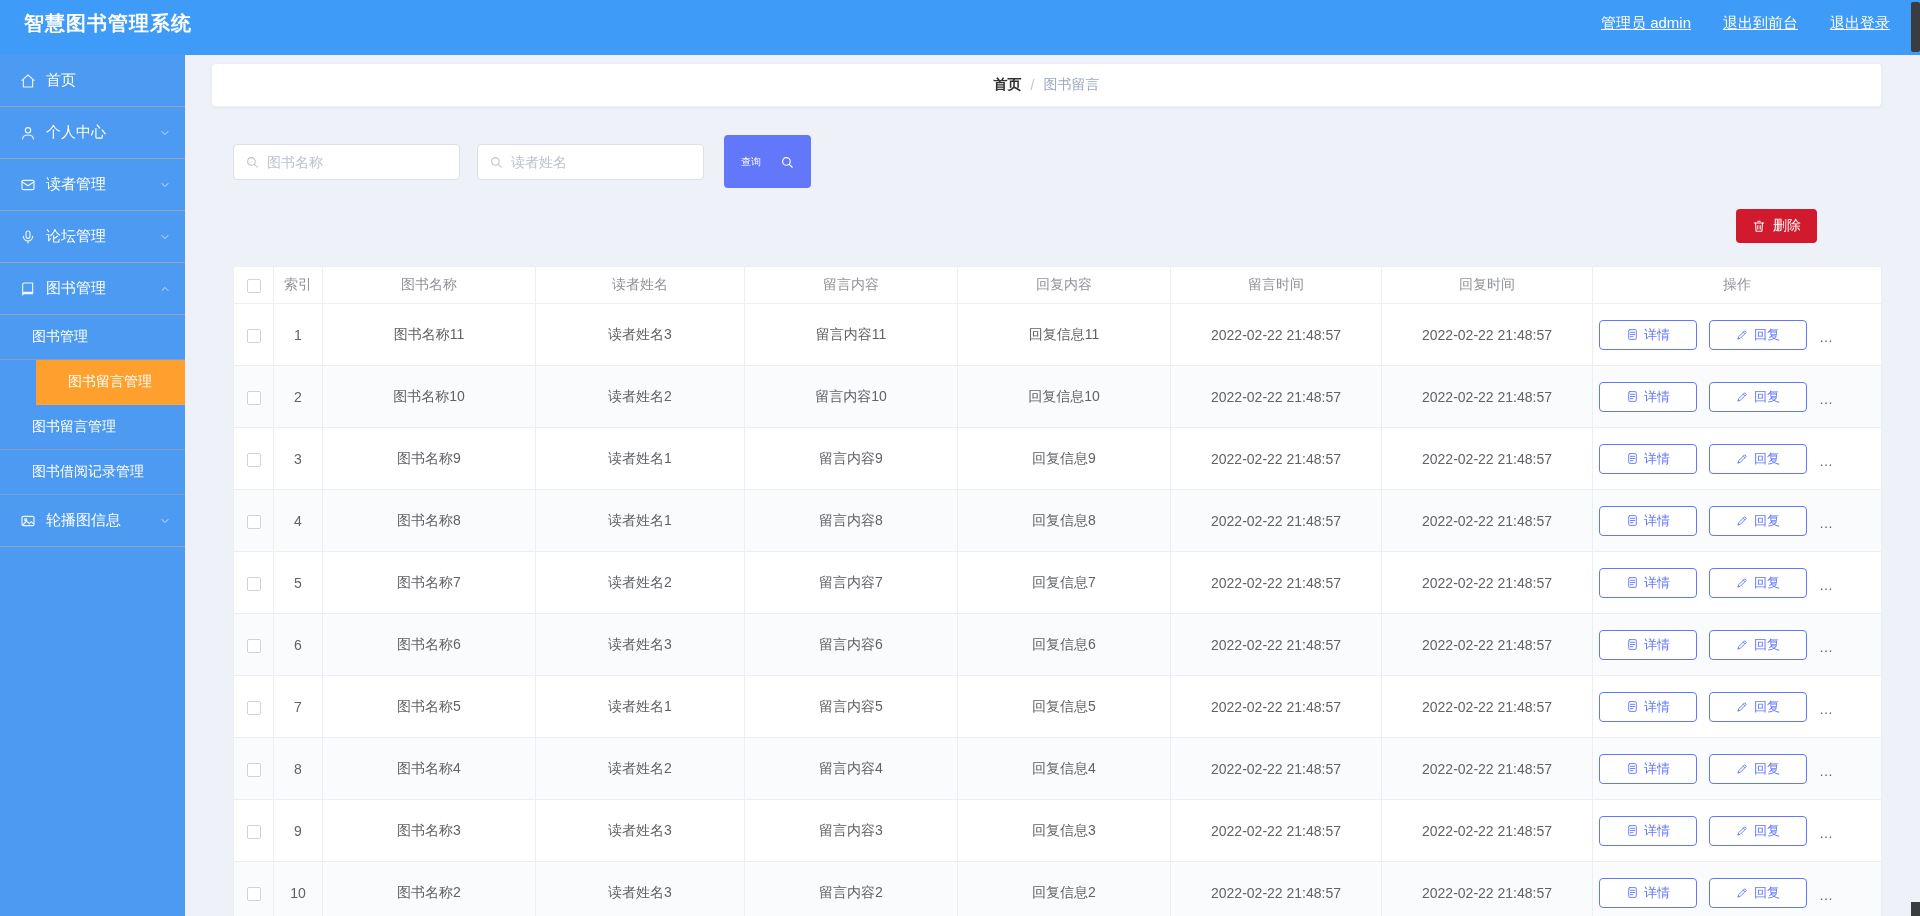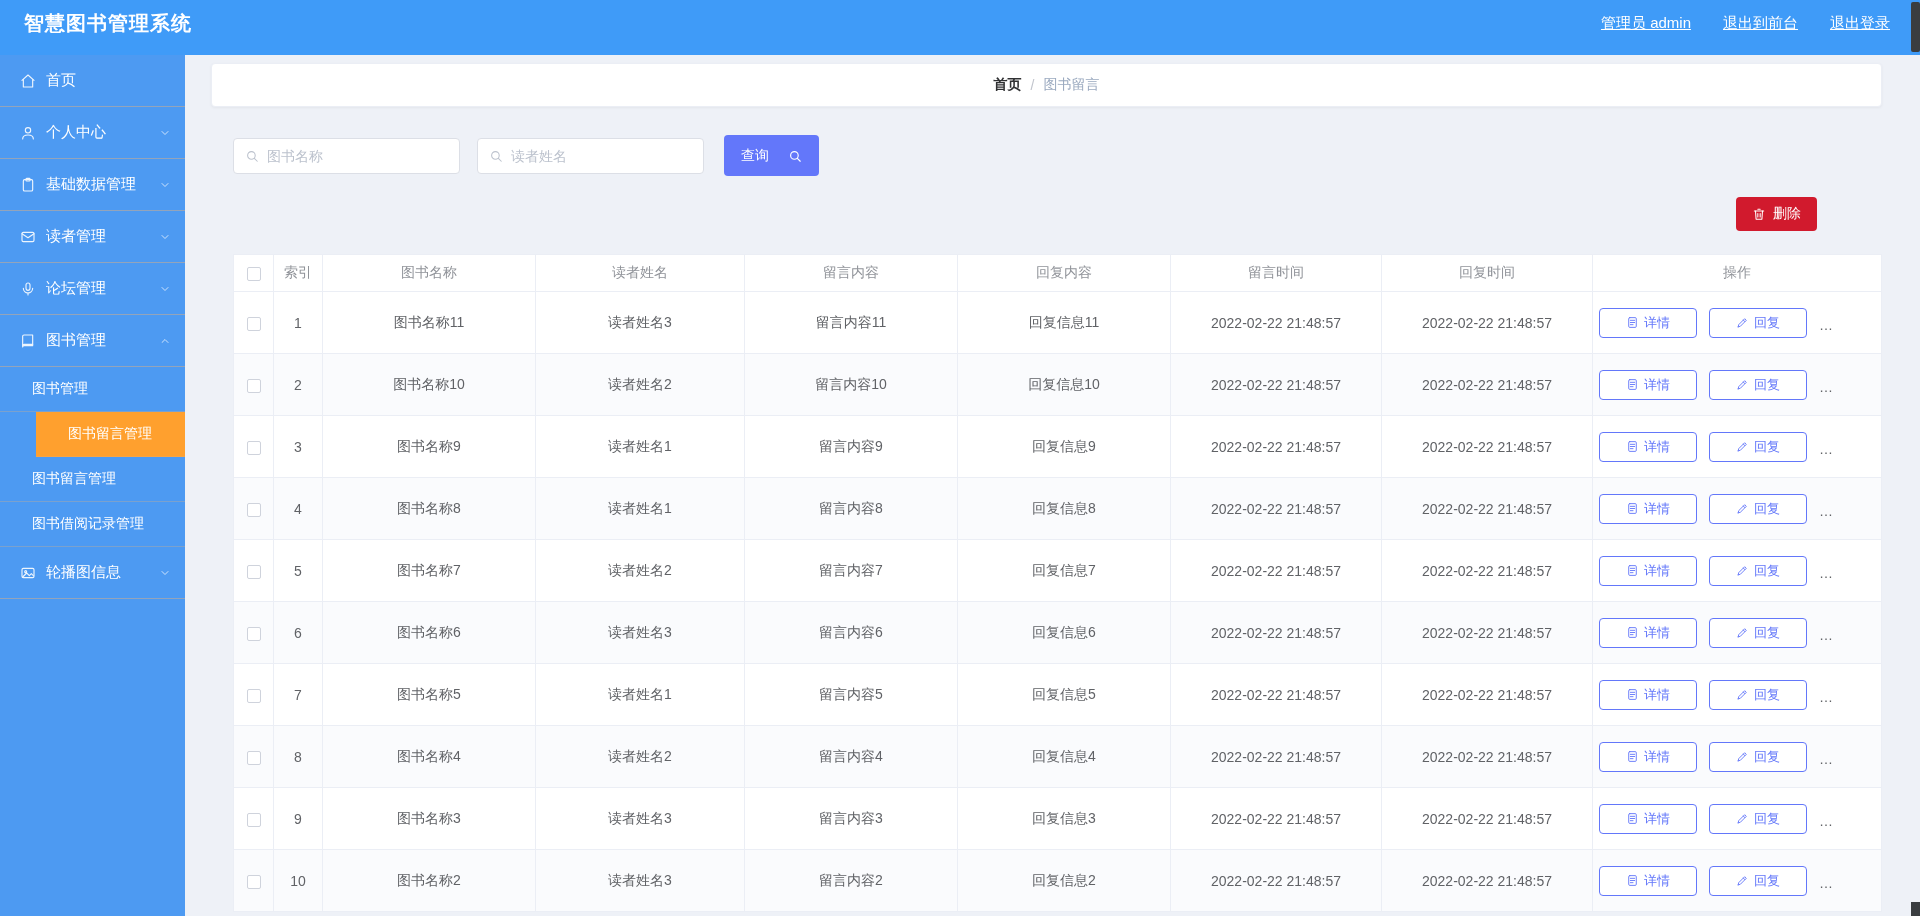--- a/index.html
+++ b/index.html
@@ -68,22 +68,22 @@
     width: 227px; height: 36px; background: #fff; border: 1px solid #dcdfe6; border-radius: 4px;
     display: flex; align-items: center; gap: 8px; padding: 0 11px;
   }
   .search-input svg { stroke: #bcc2cd; fill: none; stroke-width: 1.8; stroke-linecap: round; }
   .search-input input {
     flex: 1; border: none; outline: none; background: transparent;
     font-size: 14px; color: #606266; font-family: inherit;
   }
   .search-input input::placeholder { color: #bcc2cd; }
   .query-btn {
-    height: 41px; padding: 0 17px; background: var(--accent); color: #fff;
-    border: none; border-radius: 4px; font-size: 14px; font-family: inherit;
+    height: 53px; padding: 0 17px; background: var(--accent); color: #fff;
+    border: none; border-radius: 4px; font-size: 10px; font-family: inherit;
     display: flex; align-items: center; gap: 19px; cursor: pointer; margin-left: 3px;
   }
   .query-btn svg { stroke: #fff; fill: none; stroke-width: 2; stroke-linecap: round; }
 
   .toolbar-row { margin-top: 21px; display: flex; justify-content: flex-end; padding-right: 65px; }
   .delete-btn {
     height: 34px; padding: 0 16px; background: var(--danger); color: #fff;
     border: none; border-radius: 4px; font-size: 14px; font-family: inherit;
     display: flex; align-items: center; gap: 7px; cursor: pointer;
   }
@@ -149,34 +149,20 @@
           </svg>
       </span>
       <span>个人中心</span>
       <span class="chev">
         <svg width="12" height="12" viewBox="0 0 24 24">
             <polyline points="6 9 12 15 18 9"></polyline>
           </svg>
       </span>
     </div>
 
-    <div class="side-item">
-      <span class="s-icon">
-        <svg width="16" height="16" viewBox="0 0 24 24">
-            <rect x="5" y="4" width="14" height="17" rx="2"></rect>
-            <rect x="9" y="2" width="6" height="4" rx="1"></rect>
-          </svg>
-      </span>
-      <span>基础数据管理</span>
-      <span class="chev">
-        <svg width="12" height="12" viewBox="0 0 24 24">
-            <polyline points="6 9 12 15 18 9"></polyline>
-          </svg>
-      </span>
-    </div>
 
     <div class="side-item">
       <span class="s-icon">
         <svg width="16" height="16" viewBox="0 0 24 24">
             <rect x="3" y="5" width="18" height="14" rx="2"></rect>
             <path d="M3 7l9 6 9-6"></path>
           </svg>
       </span>
       <span>读者管理</span>
       <span class="chev">

